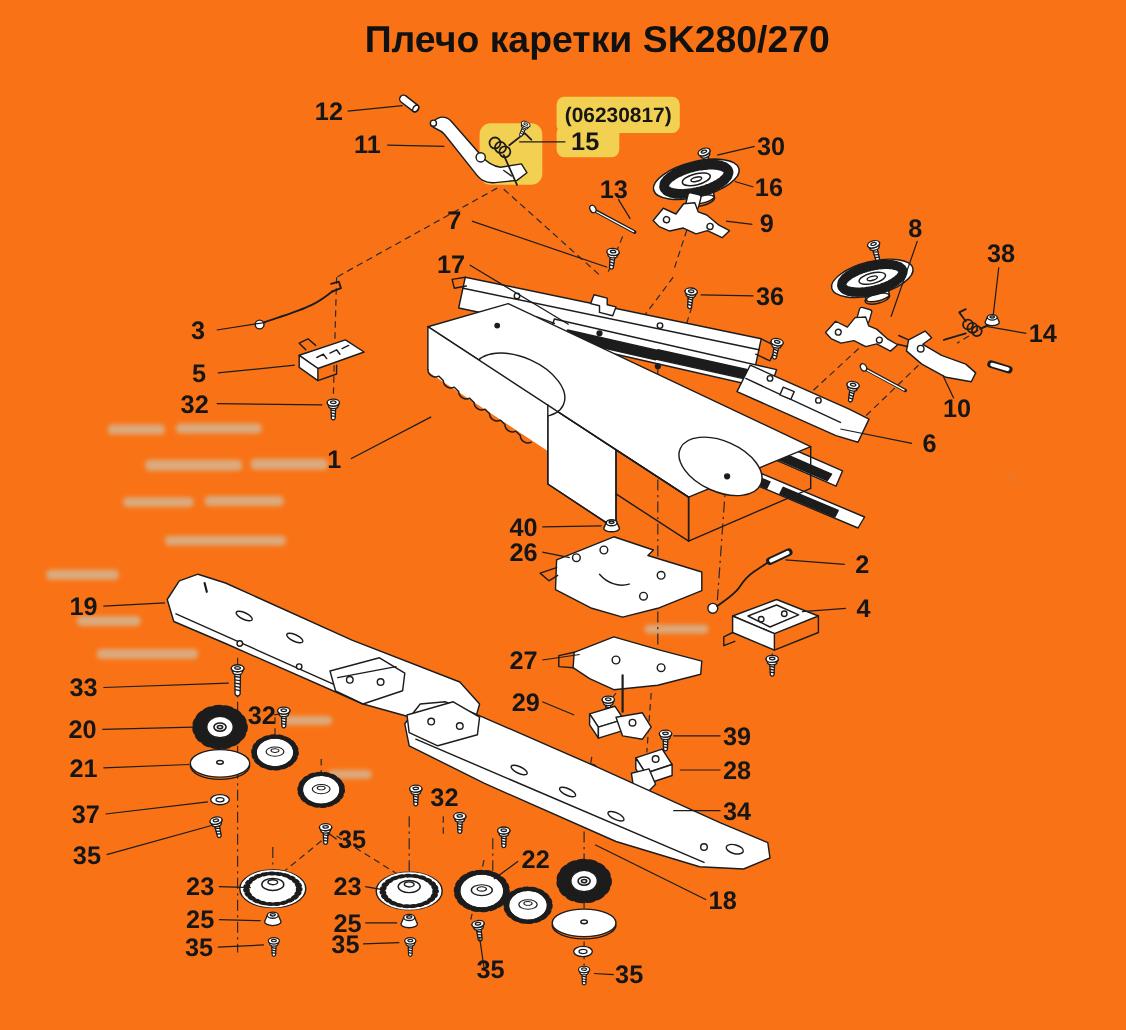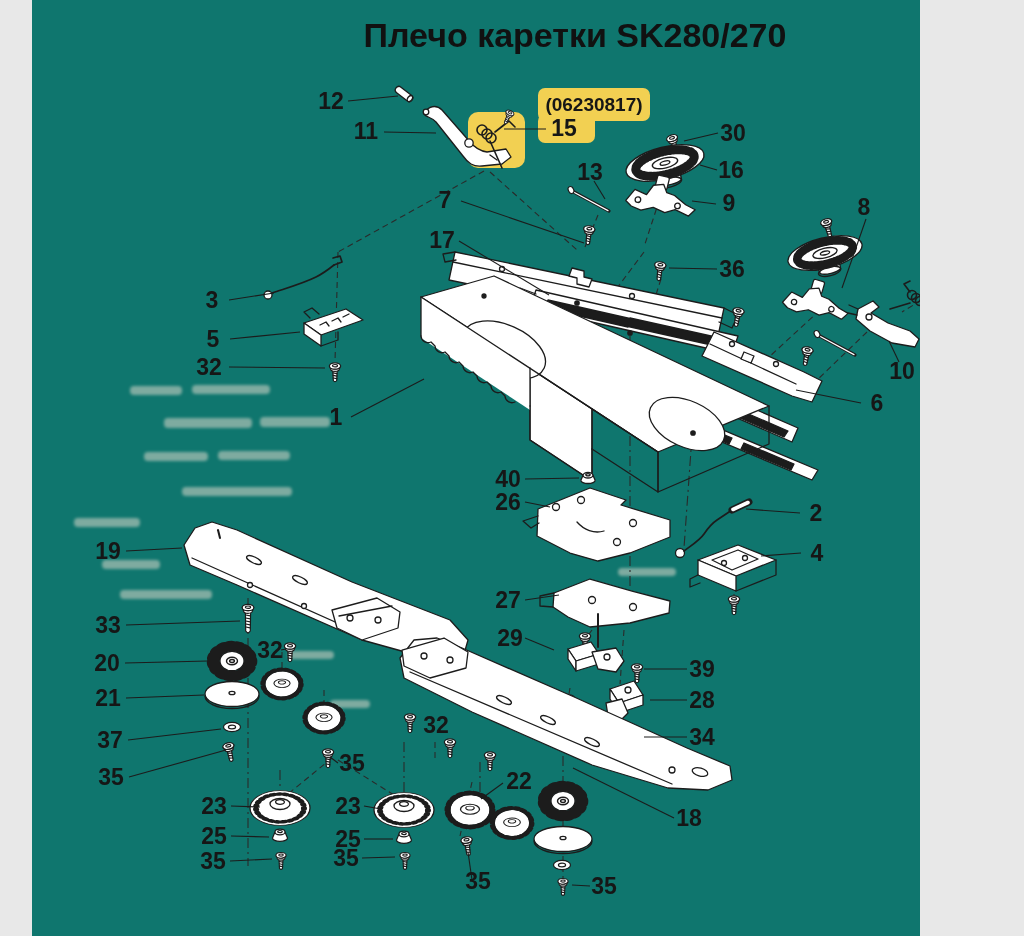--- a/index.html
+++ b/index.html
@@ -1,17 +1,17 @@
 <!DOCTYPE html>
 <html><head>
 <meta charset="utf-8">
 <style>
   html,body{margin:0;padding:0;background:#e8e8e8;}
-  .page{position:relative;width:888px;height:936px;background:#0f766e;overflow:hidden;
-        font-family:"Liberation Sans", sans-serif;margin-left:32px;}
+  .page{position:relative;width:1024px;height:936px;background:#f97316;overflow:hidden;
+        font-family:"Liberation Sans", sans-serif;}
   svg{position:absolute;left:0;top:0;}
   .lbl{font:700 23px "Liberation Sans", sans-serif;fill:#161616;}
   .lbl-code{font:700 19px "Liberation Sans", sans-serif;fill:#161616;}
   .ttl{font:700 34px "Liberation Sans", sans-serif;fill:#111;}
 </style>
 </head>
 <body>
 
 <div class="page">
 <svg width="1024" height="936" viewBox="0 0 1024 936">

